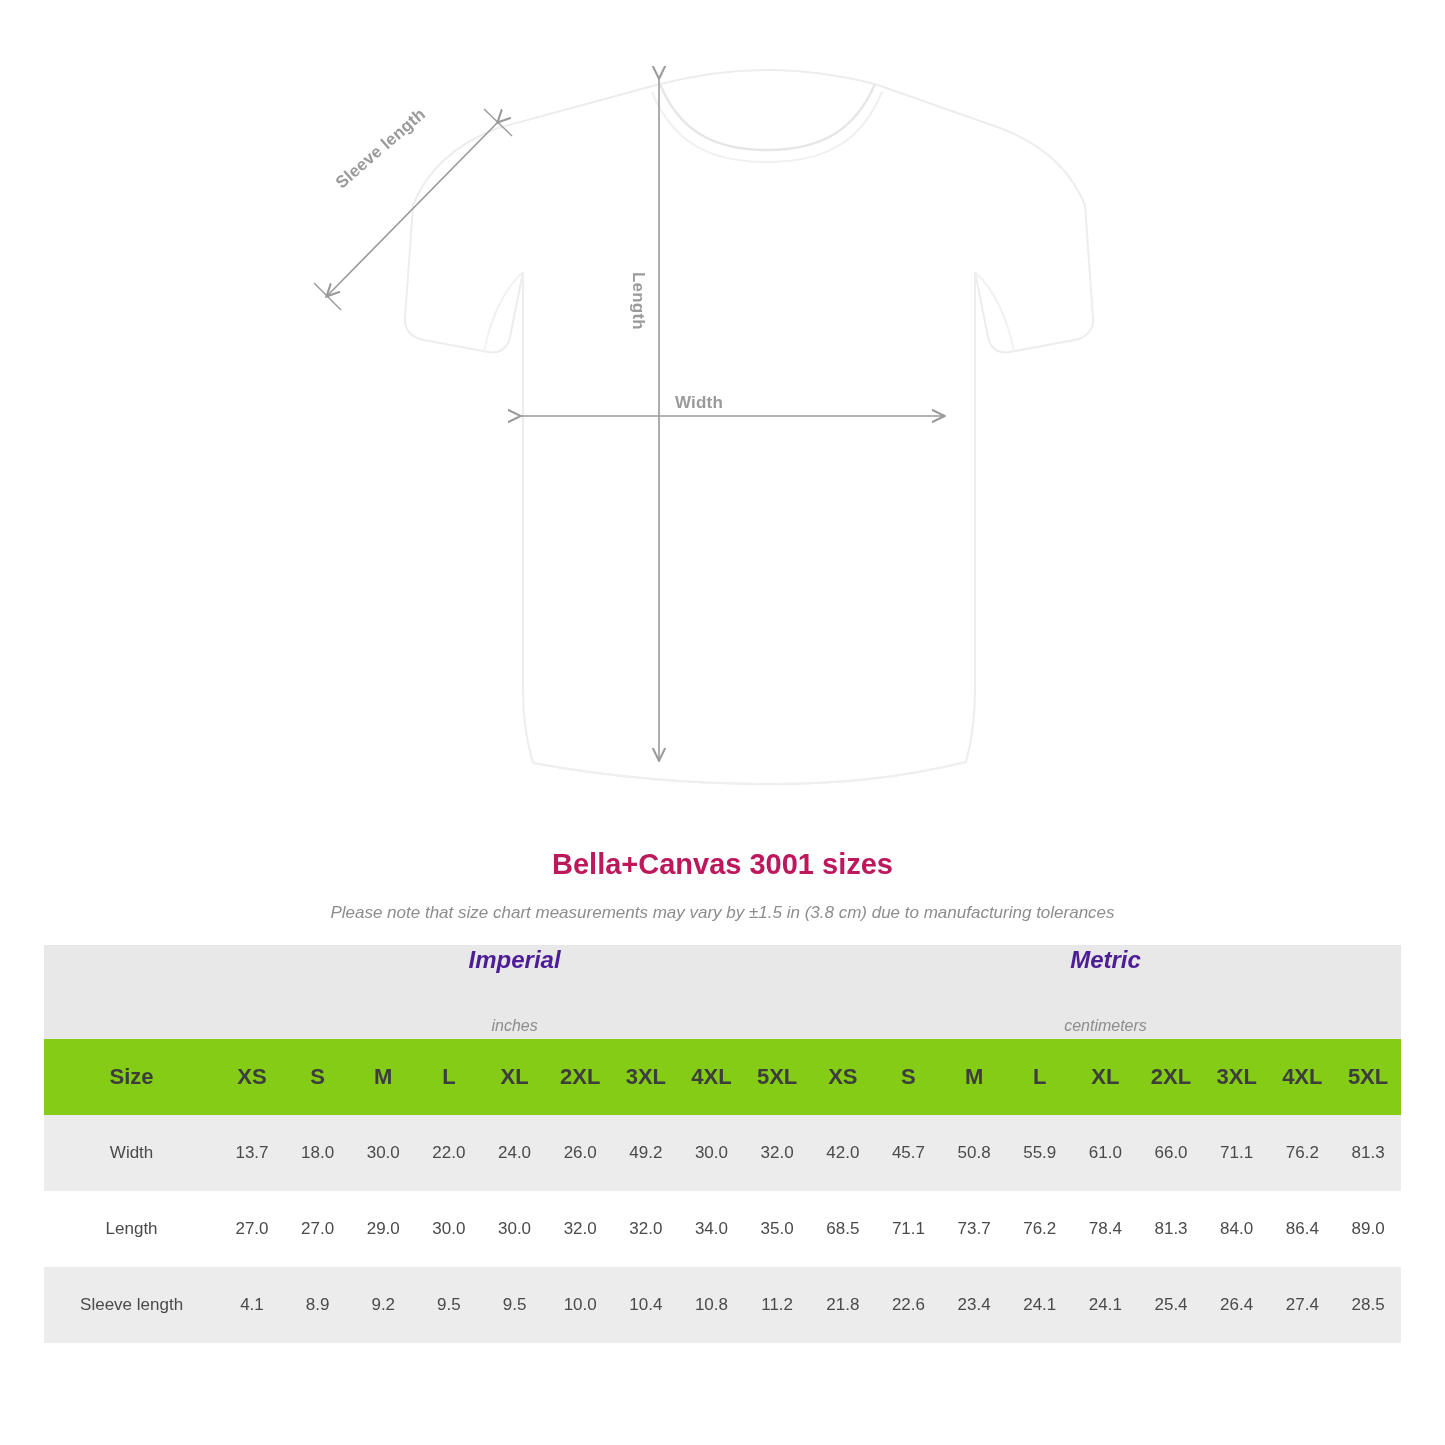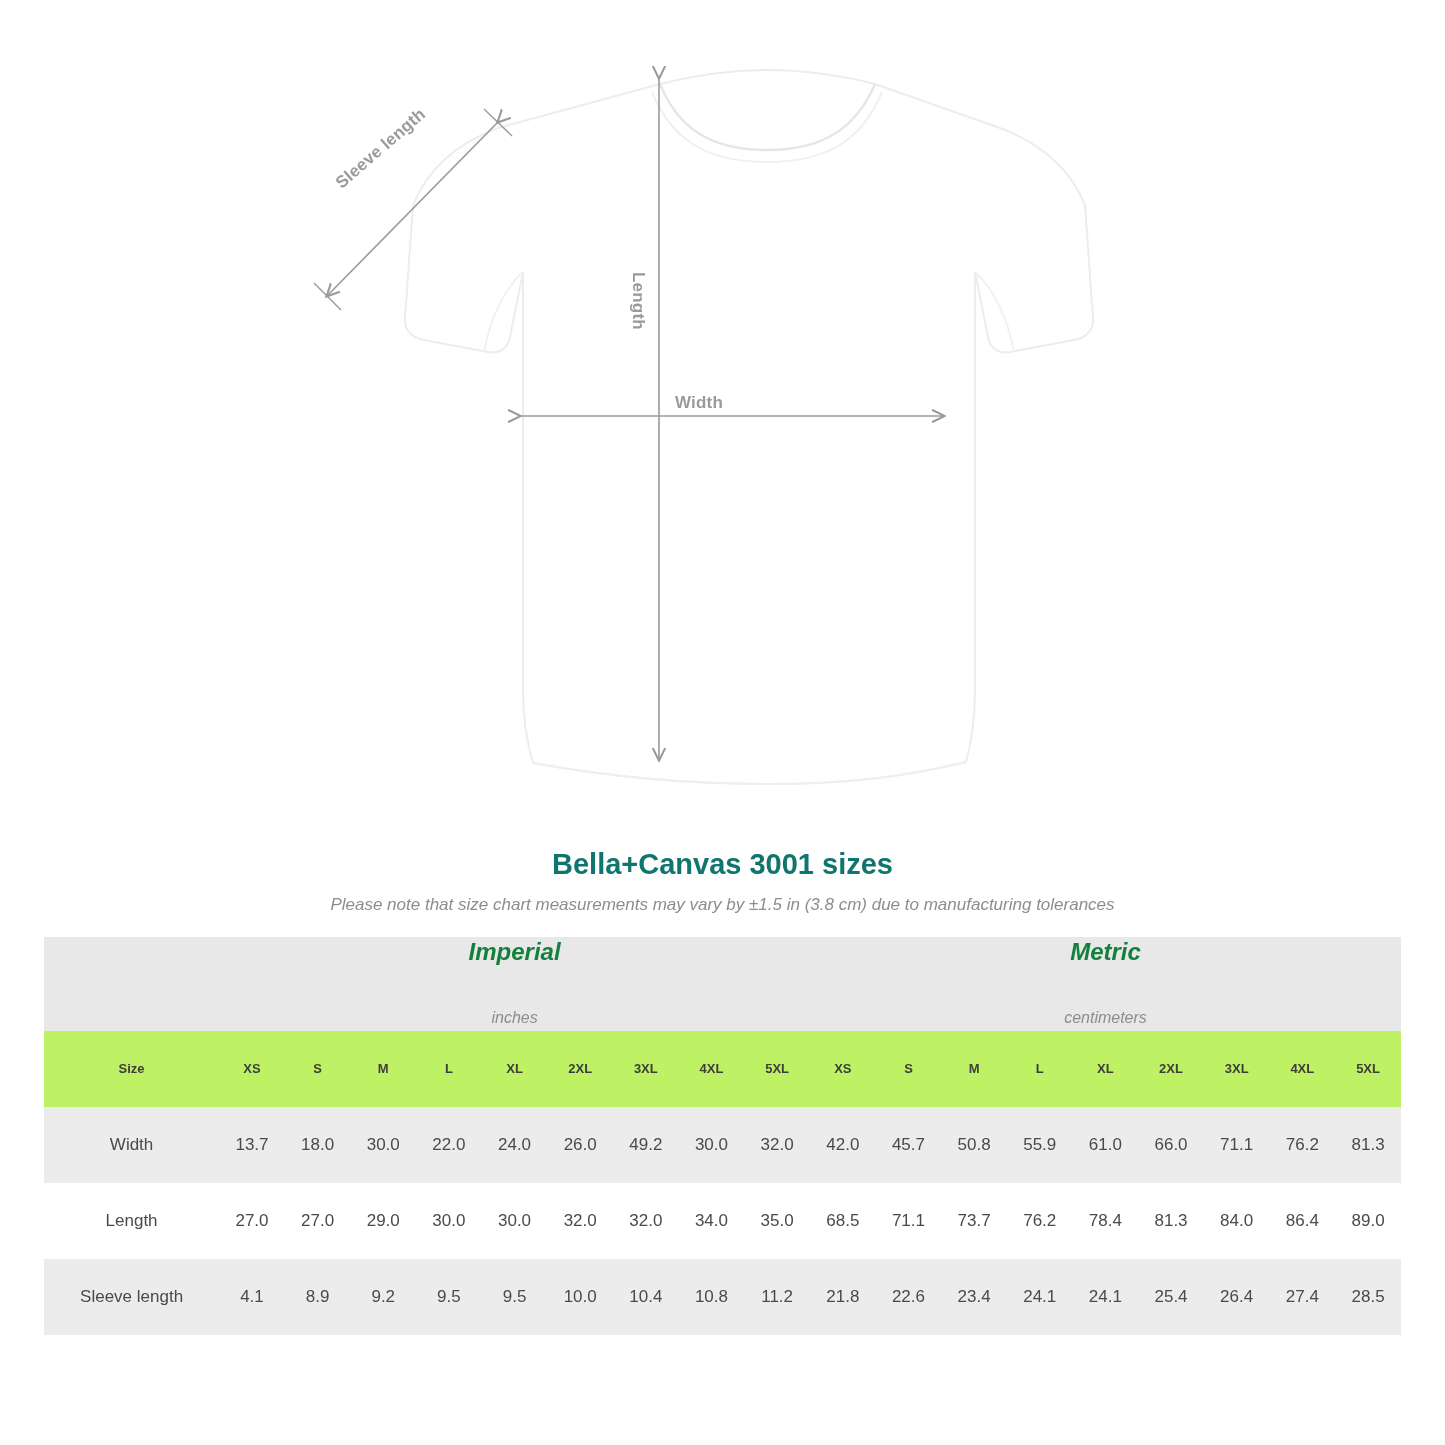--- a/index.html
+++ b/index.html
@@ -59,28 +59,28 @@
   }
 
   
   .title-block {
     text-align: center;
     margin-top: 28px;
   }
   .chart-title {
     font-size: 29px;
     font-weight: bold;
-    color: #0f766e;
+    color: #be185d;
     margin: 0;
   }
   .chart-note {
     font-size: 17px;
     font-style: italic;
     color: #8d8d8d;
-    margin-top: 14px;
+    margin-top: 22px;
   }
 
   
   .table-wrap {
     margin: 22px 44px 0 44px;
   }
   table.size-table {
     border-collapse: collapse;
     width: 1357px;
     table-layout: fixed;
@@ -95,39 +95,39 @@
     height: 76px;
   }
   .unit-head {
     background: #e8e8e8;
     height: 108px;
   }
   .unit-head .unit-name {
     font-size: 24px;
     font-style: italic;
     font-weight: bold;
-    color: #15803d;
+    color: #4c1d95;
     display: block;
     line-height: 1.25;
   }
   .unit-head .unit-sub {
     font-size: 16px;
     font-style: italic;
     color: #8d8d8d;
     display: block;
     line-height: 1.6;
     margin-top: 38px;
   }
   .corner-cell {
     background: #e8e8e8;
   }
   tr.row-head td {
-    background: #bef264;
-    font-weight: bold;
-    font-size: 13px;
+    background: #84cc16;
+    font-weight: bold;
+    font-size: 22px;
     color: #3d3d3d;
   }
   tr.row-head td.rowlabel {
     font-weight: bold;
   }
   tr.row-shade td {
     background: #ececec;
   }
   tr.row-plain td {
     background: #ffffff;

